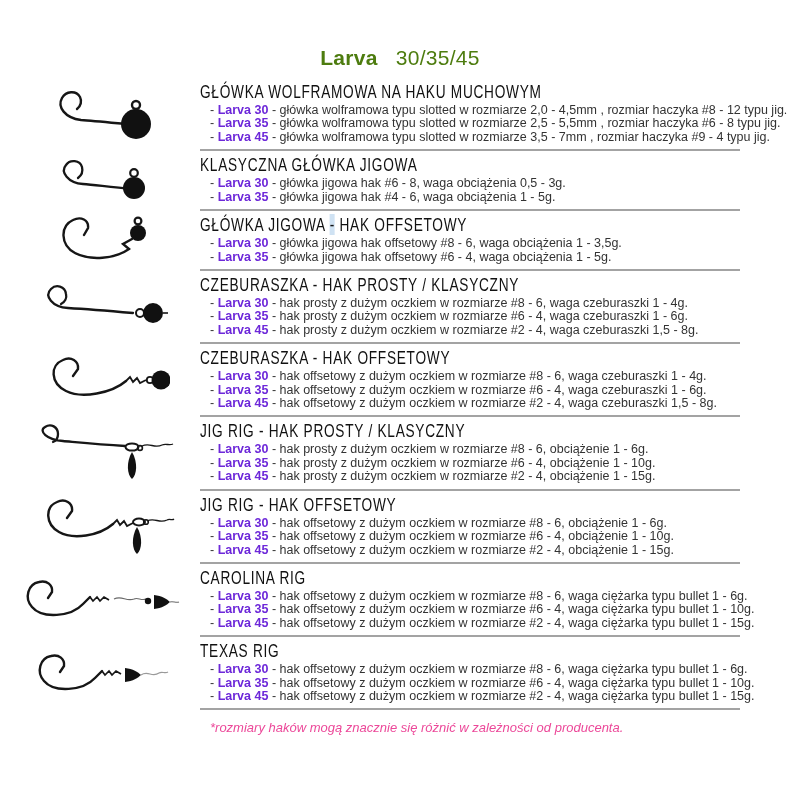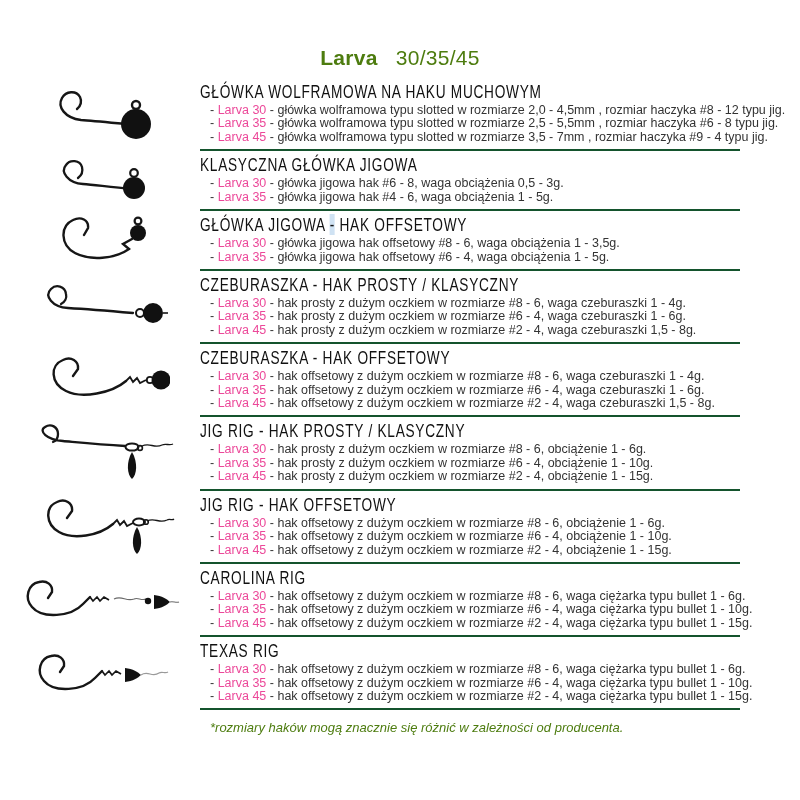--- a/index.html
+++ b/index.html
@@ -6,31 +6,31 @@
   body{
     width:800px;height:800px;background:#ffffff;overflow:hidden;
     font-family:"Liberation Sans", sans-serif;color:#2e2e2e;
   }
   .page{position:relative;width:800px;height:800px;background:#fff;}
   .title-row{padding-top:46px;text-align:center;font-size:21px;color:#4d7c0f;letter-spacing:.3px;}
   .title-row .brand{font-weight:bold;margin-right:18px;}
   .sections{margin-top:8px;}
   .section{display:flex;align-items:center;}
   .illu-cell{flex:0 0 200px;width:200px;display:flex;align-items:center;justify-content:center;}
-  .content{width:540px;padding:5px 0 5px 0;border-bottom:2px solid #14532d;}
+  .content{width:540px;padding:5px 0 5px 0;border-bottom:2px solid #a3a3a3;}
   .sec-title{
     font-size:19px;line-height:18px;font-weight:normal;color:#111;
     letter-spacing:1px;white-space:nowrap;
     transform:scaleX(0.72);transform-origin:0 50%;
     margin-bottom:3px;
   }
   .hl{background:#cfe2f3;}
   .line{font-size:12.5px;line-height:13.4px;padding-left:10px;white-space:nowrap;color:#333;}
-  .line .lbl{font-weight:normal;color:#ec4899;}
-  .footnote{font-style:italic;font-size:13px;color:#4d7c0f;margin:10px 0 0 210px;}
+  .line .lbl{font-weight:bold;color:#6d28d9;}
+  .footnote{font-style:italic;font-size:13px;color:#ec4899;margin:10px 0 0 210px;}
   svg{display:block;}
 </style>
 </head>
 <body>
 
 <div class="page">
 
   <div class="title-row">
     <span class="brand">Larva</span><span>30/35/45</span>
   </div>

